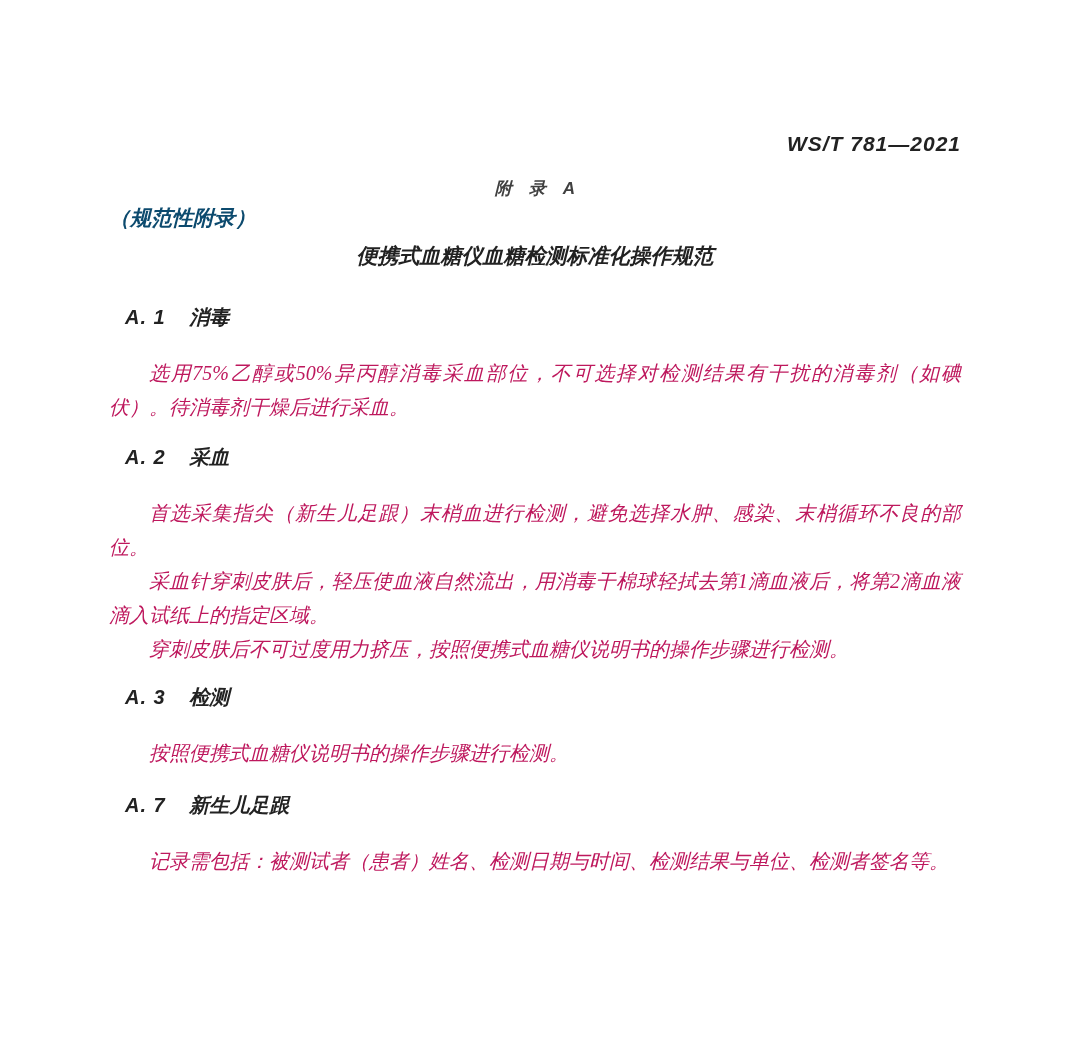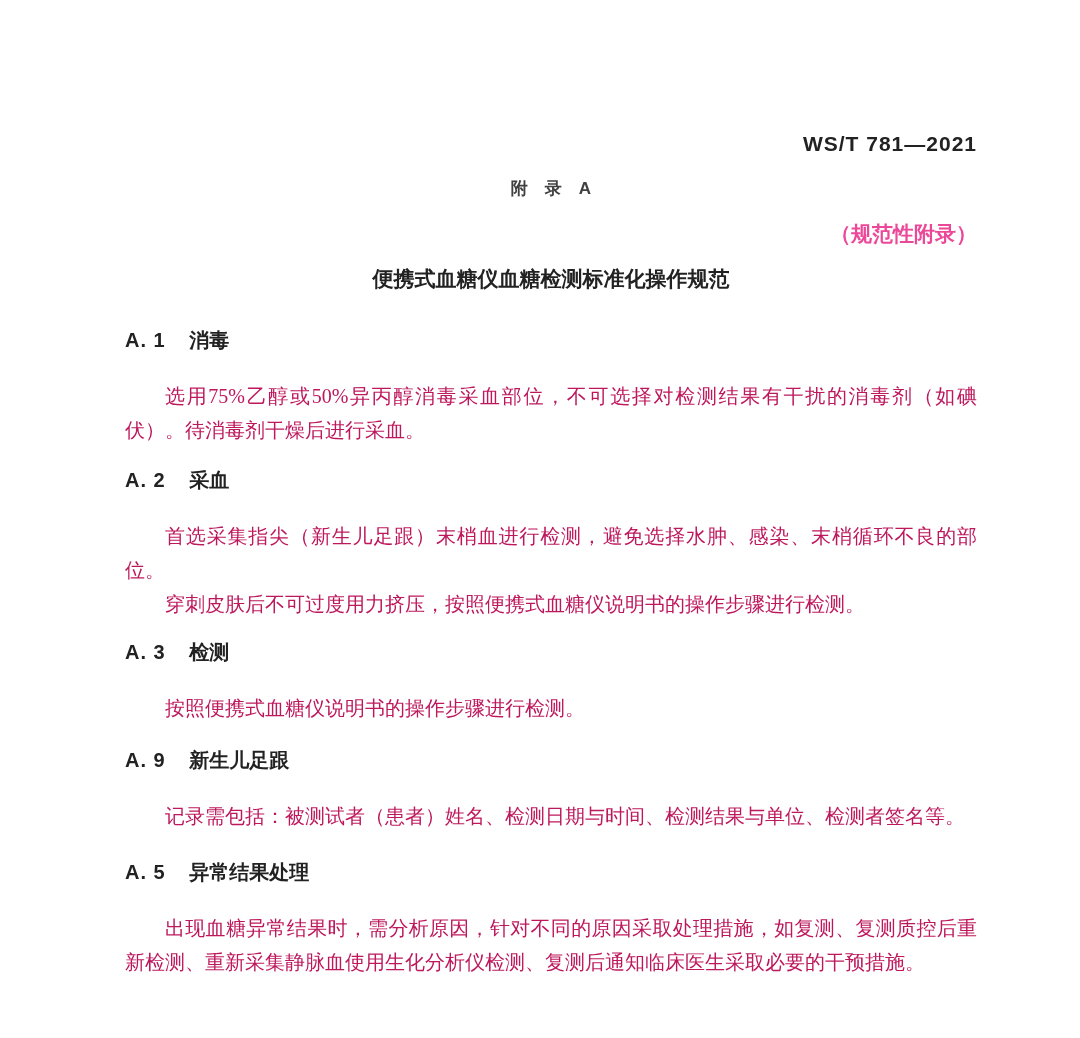--- a/index.html
+++ b/index.html
@@ -18,23 +18,24 @@
   .page {
     position: absolute;
     left: 0;
     top: 0;
     width: 1080px;
     height: 1038px;
     background: #ffffff;
   }
   .content {
     position: absolute;
-    left: 125px;
+    left: 109px;
     top: 0;
     width: 852px;
+    font-style: italic;
   }
   .doc-code {
     margin-top: 131px;
     text-align: right;
     font-family: "Liberation Sans", sans-serif;
     font-size: 21px;
     font-weight: 700;
     letter-spacing: 1px;
     line-height: 26px;
     color: #222;
@@ -42,39 +43,39 @@
   .appendix-label {
     margin-top: 18px;
     text-align: center;
     font-family: "Liberation Sans", sans-serif;
     font-size: 17px;
     font-weight: 700;
     line-height: 27px;
     color: #404040;
   }
   .appendix-type {
-    margin-top: 18px;
-    text-align: right;
+    margin-top: 2px;
+    text-align: left;
     font-family: "Liberation Sans", sans-serif;
     font-size: 21px;
     font-weight: 700;
     line-height: 27px;
-    color: #ec4899;
+    color: #0c4a6e;
   }
   .appendix-title {
-    margin-top: 18px;
+    margin-top: 11px;
     text-align: center;
     font-family: "Liberation Sans", sans-serif;
     font-size: 21px;
     font-weight: 700;
     line-height: 28px;
     color: #222;
   }
   .section-heading {
-    margin: 0;
+    margin: 16px;
     font-family: "Liberation Sans", sans-serif;
     font-size: 20px;
     font-weight: 700;
     line-height: 26px;
     color: #222;
   }
   .section-heading .sec-num {
     display: inline-block;
     margin-right: 0.9em;
     letter-spacing: 1px;
@@ -118,48 +119,40 @@
       </div>
     </section>
 
     <section class="sec-a2">
       <h2 class="section-heading">
         <span class="sec-num">A. 2</span>
         <span class="sec-title">采血</span>
       </h2>
       <div class="section-body">
         <p>首选采集指尖（新生儿足跟）末梢血进行检测，避免选择水肿、感染、末梢循环不良的部位。</p>
+        <p>采血针穿刺皮肤后，轻压使血液自然流出，用消毒干棉球轻拭去第1滴血液后，将第2滴血液滴入试纸上的指定区域。</p>
         <p>穿刺皮肤后不可过度用力挤压，按照便携式血糖仪说明书的操作步骤进行检测。</p>
       </div>
     </section>
 
     <section class="sec-a3">
       <h2 class="section-heading">
         <span class="sec-num">A. 3</span>
         <span class="sec-title">检测</span>
       </h2>
       <div class="section-body">
         <p>按照便携式血糖仪说明书的操作步骤进行检测。</p>
       </div>
     </section>
 
     <section class="sec-a4">
       <h2 class="section-heading">
-        <span class="sec-num">A. 9</span>
+        <span class="sec-num">A. 7</span>
         <span class="sec-title">新生儿足跟</span>
       </h2>
       <div class="section-body">
         <p>记录需包括：被测试者（患者）姓名、检测日期与时间、检测结果与单位、检测者签名等。</p>
       </div>
     </section>
 
-    <section class="sec-a5">
-      <h2 class="section-heading">
-        <span class="sec-num">A. 5</span>
-        <span class="sec-title">异常结果处理</span>
-      </h2>
-      <div class="section-body">
-        <p>出现血糖异常结果时，需分析原因，针对不同的原因采取处理措施，如复测、复测质控后重新检测、重新采集静脉血使用生化分析仪检测、复测后通知临床医生采取必要的干预措施。</p>
-      </div>
-    </section>
 
   </div>
 </div>
 
 </body></html>

